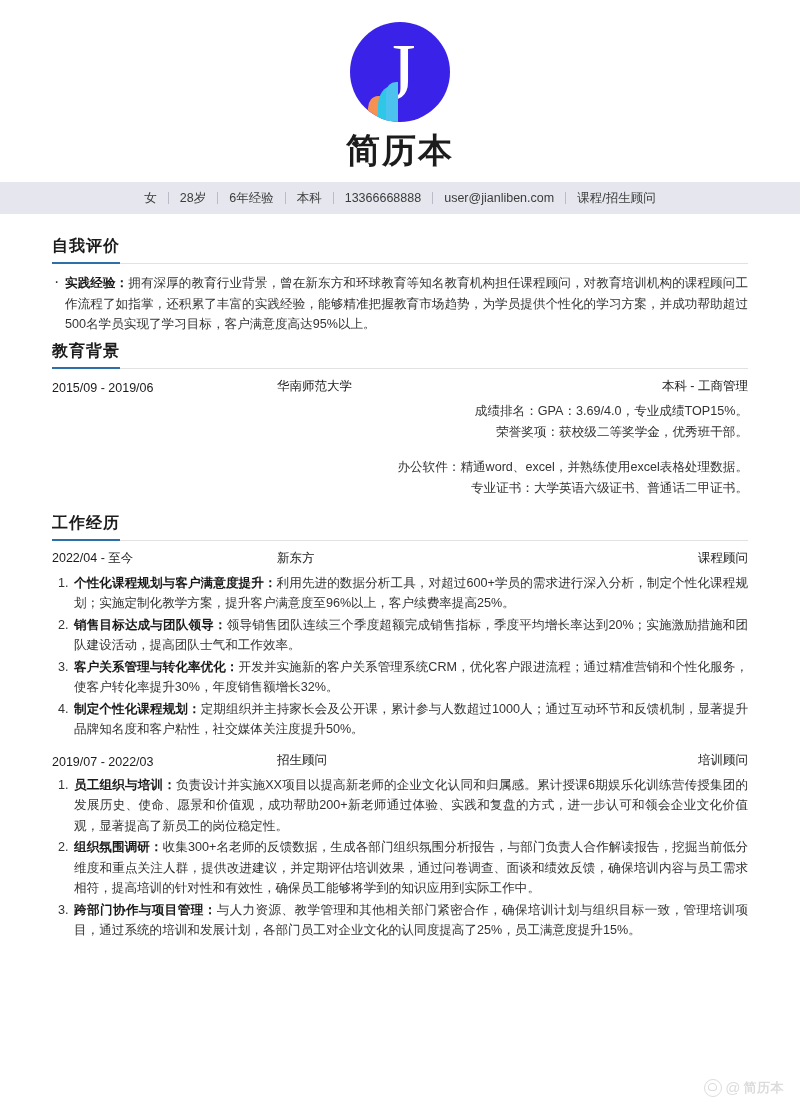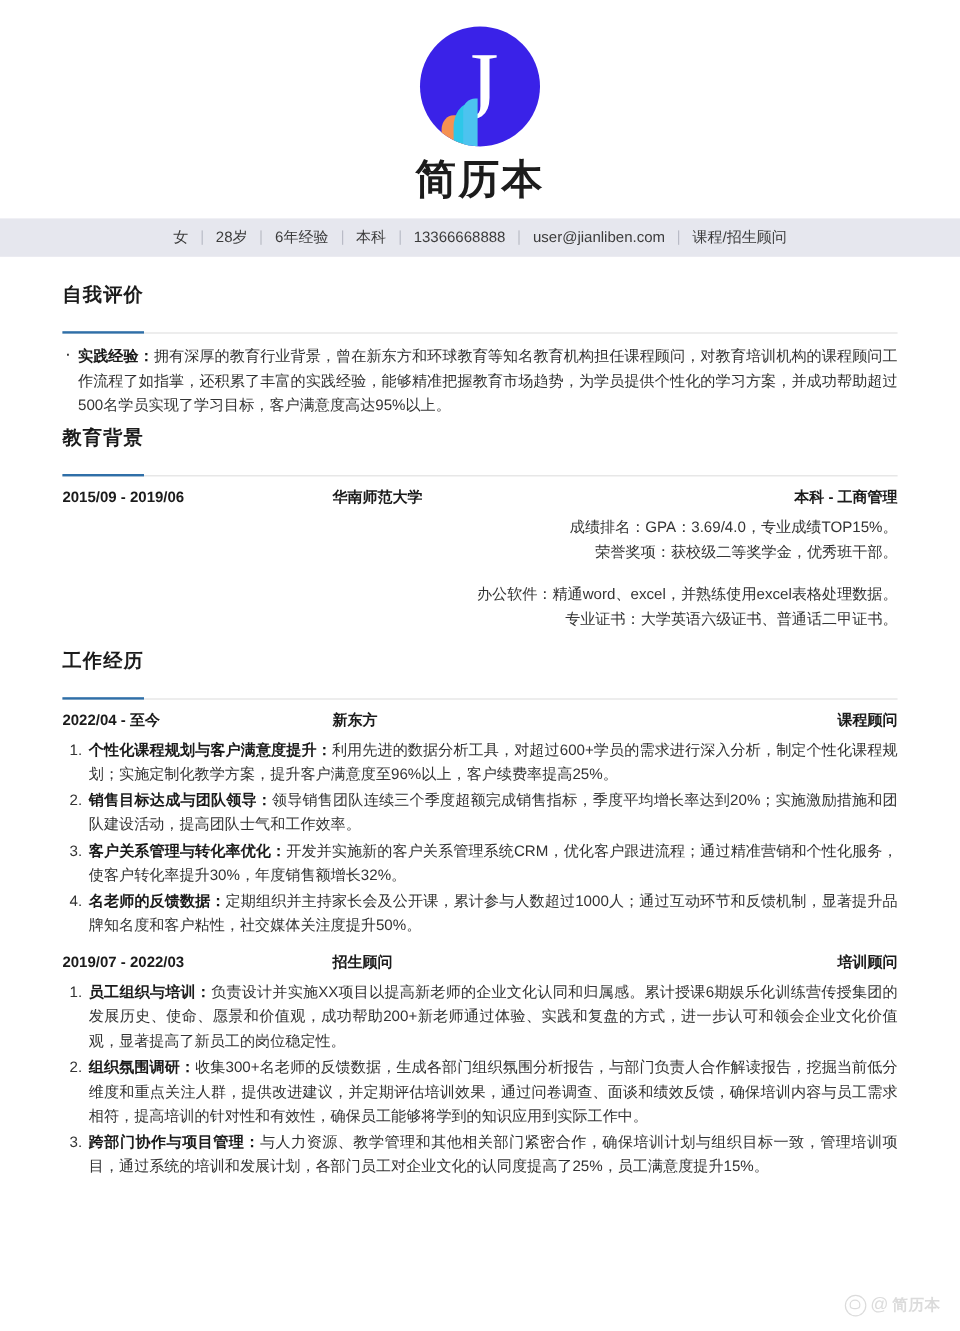--- a/index.html
+++ b/index.html
@@ -128,21 +128,21 @@
   .section-head {
     position: relative;
     margin-bottom: 9px;
   }
   .section-title {
     font-size: 16px;
     font-weight: bold;
     color: #1b1b1b;
     letter-spacing: 1px;
     display: inline-block;
-    padding-bottom: 19px;
+    padding-bottom: 5px;
     border-bottom: 2.5px solid #2f6fa8;
     position: relative;
     z-index: 2;
   }
   .section-rule {
     position: absolute;
     left: 0;
     right: 0;
     bottom: 0;
     height: 1px;
@@ -175,23 +175,23 @@
     line-height: 20px;
   }
   .b {
     font-weight: bold;
     color: #1b1b1b;
   }
 
   
   .meta-row {
     display: flex;
-    align-items: center;
+    align-items: flex-end;
     font-size: 12.5px;
-    font-weight: bold;
+    font-weight: normal;
     color: #1b1b1b;
     margin-top: 4px;
     margin-bottom: 6px;
   }
   .meta-date {
     width: 225px;
     flex: 0 0 225px;
   }
   .meta-org {
     flex: 1 1 auto;
@@ -350,21 +350,21 @@
           <li>
             <span class="b">个性化课程规划与客户满意度提升：</span><span>利用先进的数据分析工具，对超过600+学员的需求进行深入分析，制定个性化课程规划；实施定制化教学方案，提升客户满意度至96%以上，客户续费率提高25%。</span>
           </li>
           <li>
             <span class="b">销售目标达成与团队领导：</span><span>领导销售团队连续三个季度超额完成销售指标，季度平均增长率达到20%；实施激励措施和团队建设活动，提高团队士气和工作效率。</span>
           </li>
           <li>
             <span class="b">客户关系管理与转化率优化：</span><span>开发并实施新的客户关系管理系统CRM，优化客户跟进流程；通过精准营销和个性化服务，使客户转化率提升30%，年度销售额增长32%。</span>
           </li>
           <li>
-            <span class="b">名老师的反馈数据：</span><span>定期组织并主持家长会及公开课，累计参与人数超过1000人；通过互动环节和反馈机制，显著提升品牌知名度和客户粘性，社交媒体关注度提升50%。</span>
+            <span class="b">制定个性化课程规划：</span><span>定期组织并主持家长会及公开课，累计参与人数超过1000人；通过互动环节和反馈机制，显著提升品牌知名度和客户粘性，社交媒体关注度提升50%。</span>
           </li>
         </ol>
       </div>
 
       <div class="exp-block">
         <div class="meta-row" style="margin-top:12px;">
           <span class="meta-date">2019/07 - 2022/03</span>
           <span class="meta-org">招生顾问</span>
           <span class="meta-role">培训顾问</span>
         </div>

